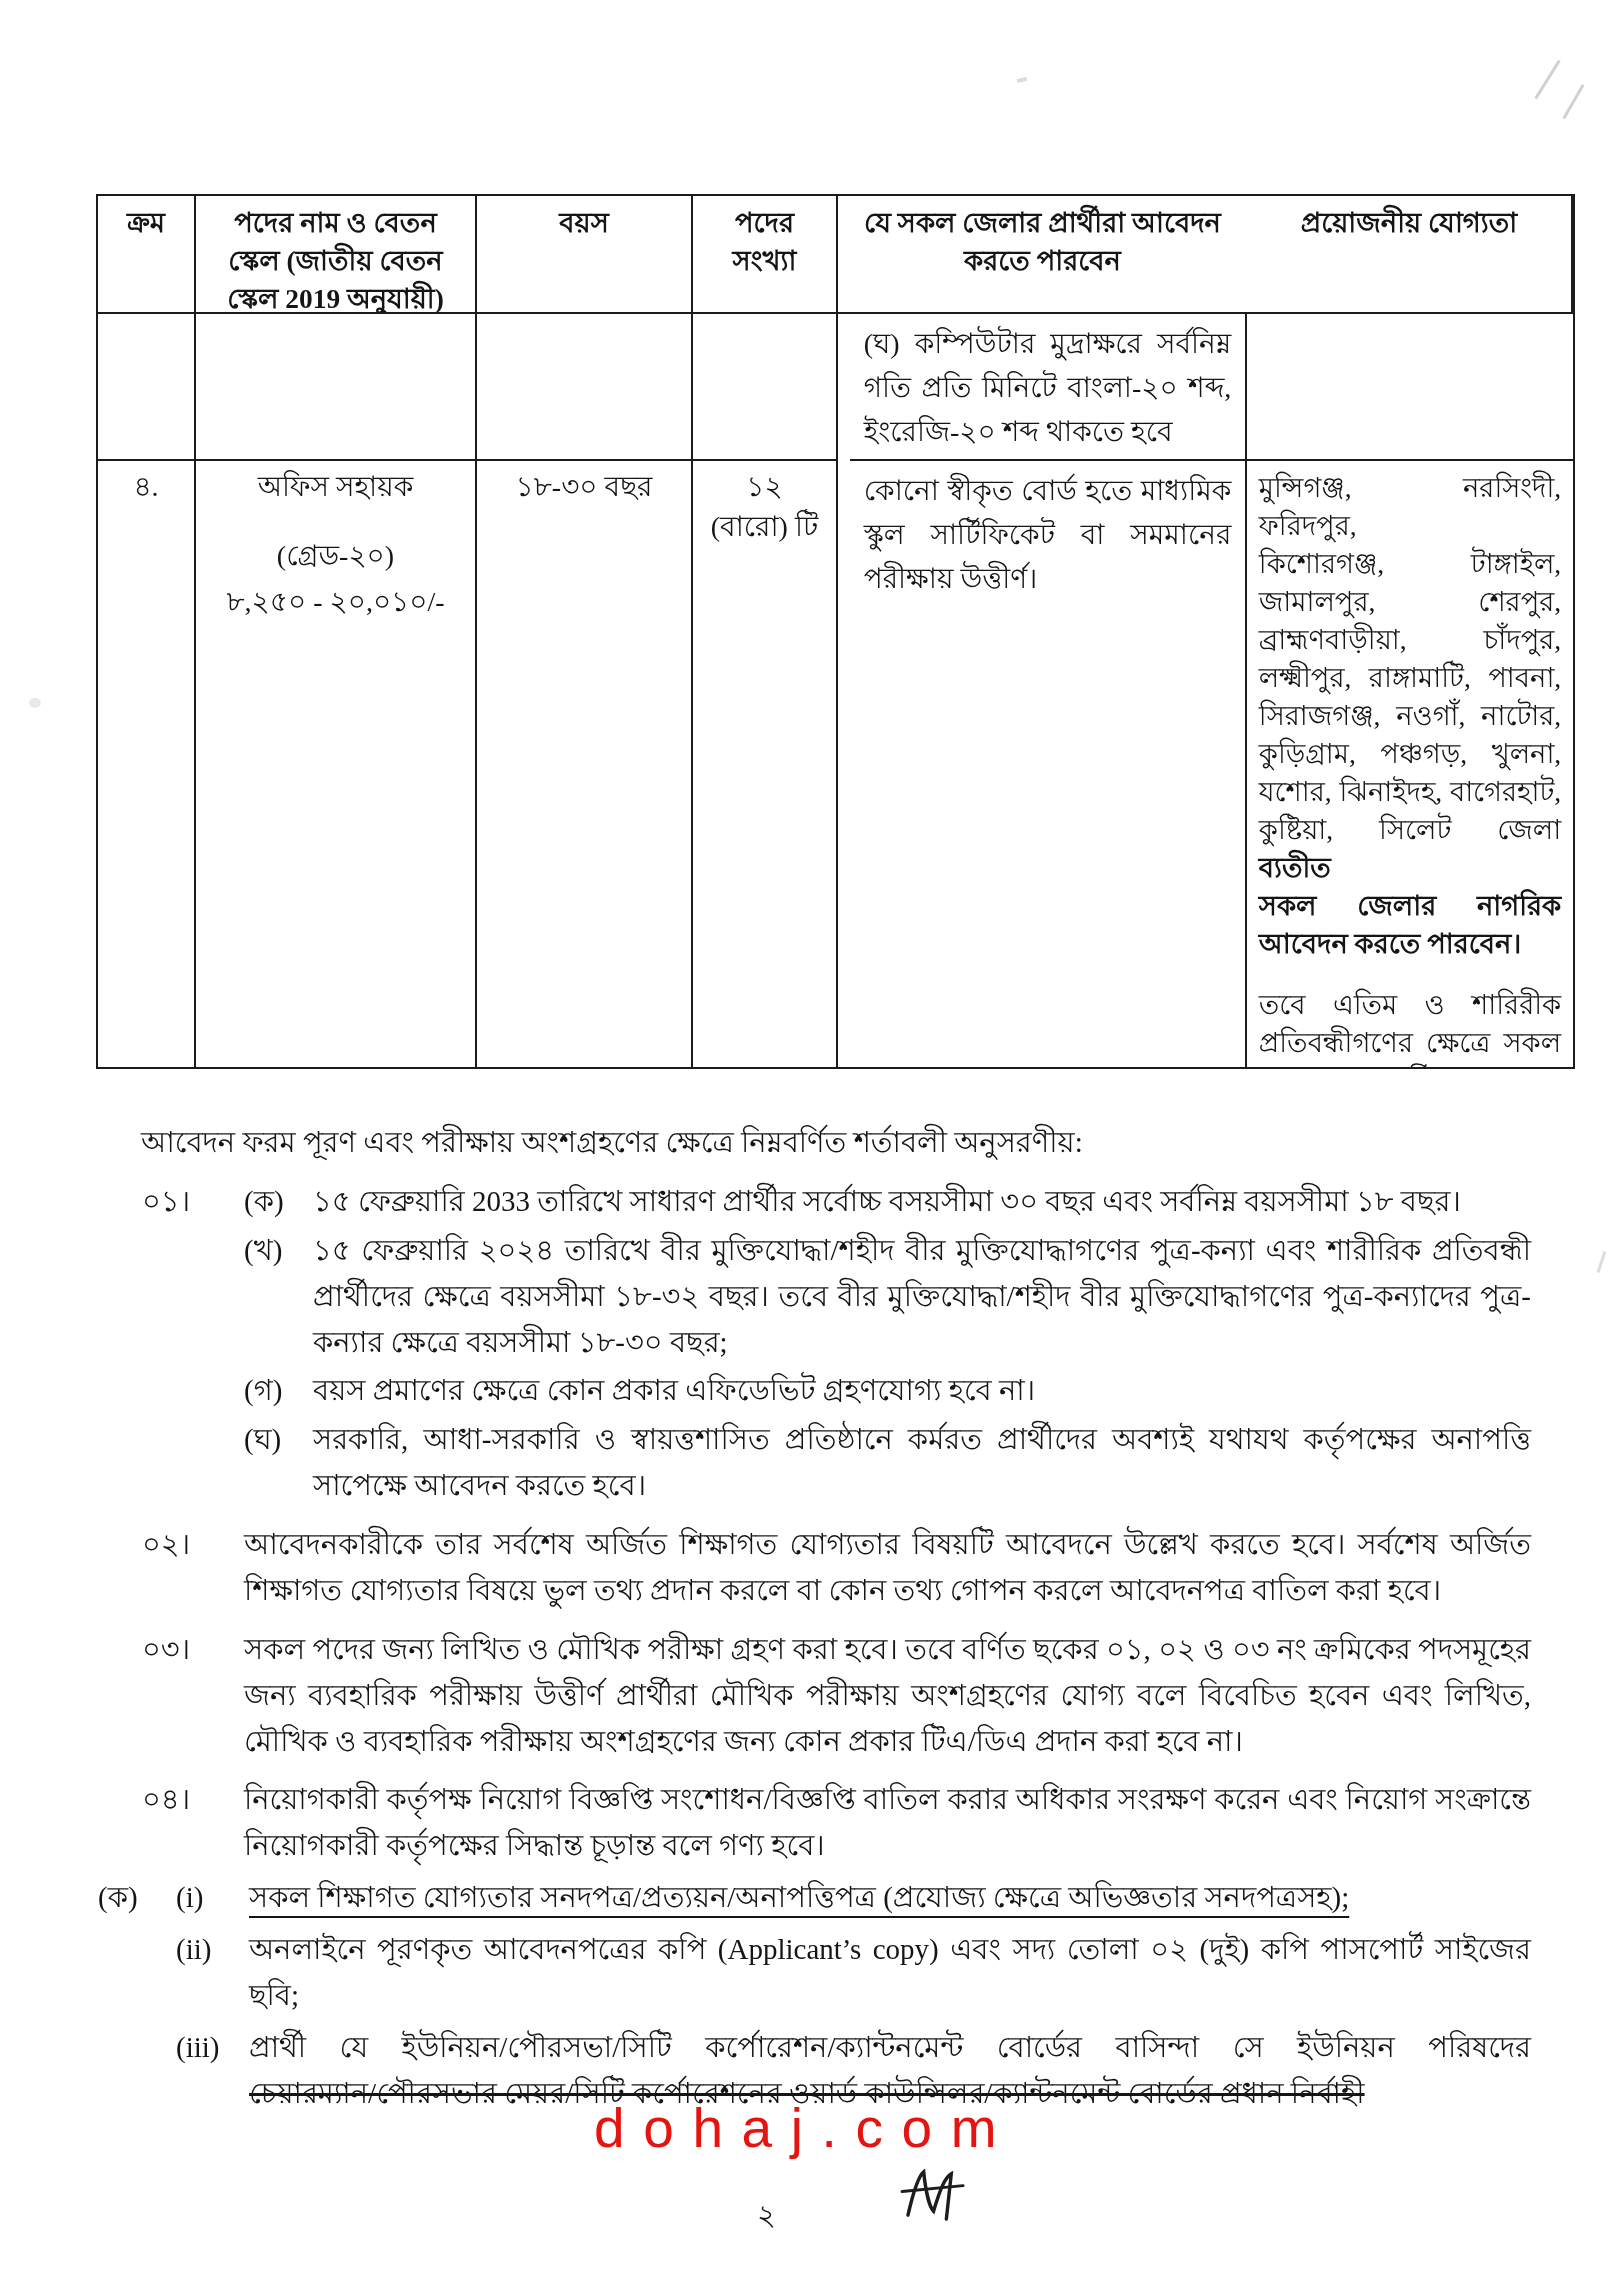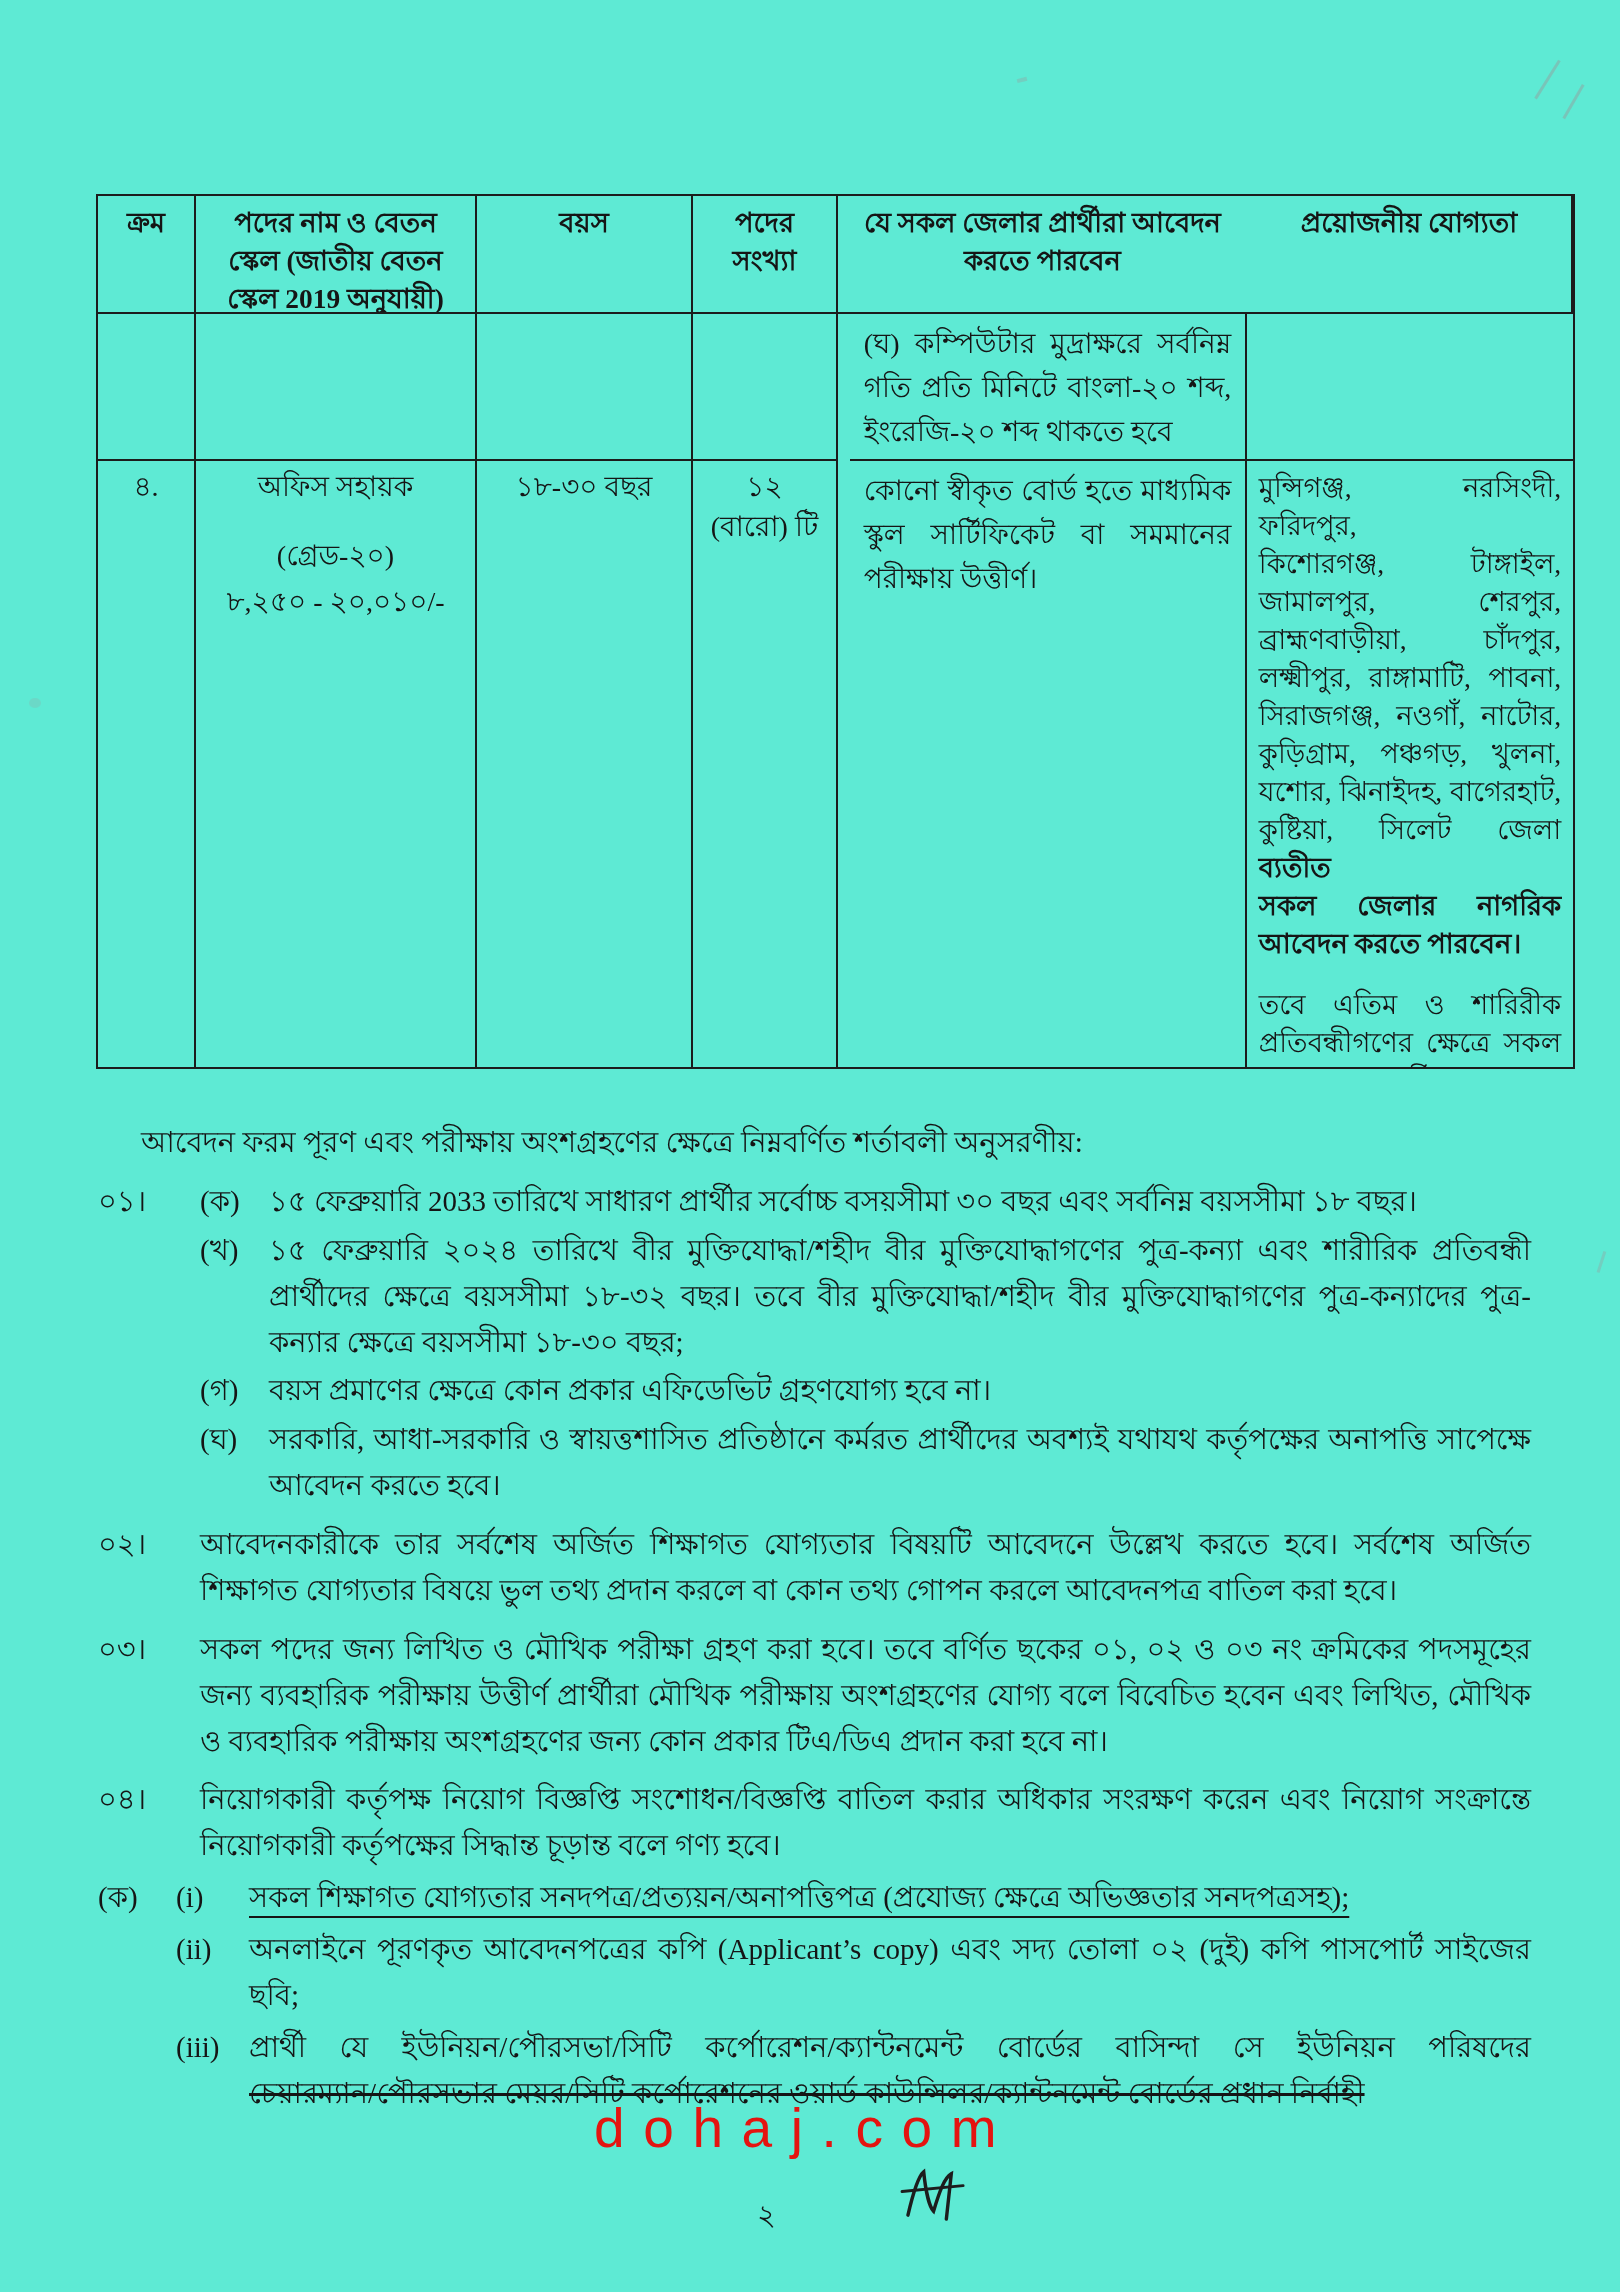--- a/index.html
+++ b/index.html
@@ -1,17 +1,17 @@
 <!DOCTYPE html>
 <html><head>
 <meta charset="utf-8">
 <style>
   html,body{margin:0;padding:0;background:#888;}
   .page{
-    position:relative;width:1620px;height:2293px;background:#5eead4;overflow:hidden;
+    position:relative;width:1620px;height:2293px;background:#ffffff;overflow:hidden;
     font-family:"Liberation Serif","DejaVu Serif",serif;color:#151515;
   }
   
   .tbl{
     position:absolute;left:96px;top:194px;
     display:grid;
     grid-template-columns:98px 281px 216px 145px 409px 326px;
     grid-template-rows:118px 147px 606px;
     border:2.9px solid #1c1c1c;
   }
@@ -28,21 +28,21 @@
   .namecell{text-align:center;}
   .namecell .grade{margin-top:29px;}
   .namecell .pay{margin-top:5.9px;}
   .dcell{font-size:27.4px;line-height:38px;padding:7.8px 11.8px 0 11.8px;}
   .dl{text-align:justify;text-align-last:justify;}
   .b{font-weight:bold;}
   .dnote{margin-top:23.5px;text-align:justify;}
   
   .cond{position:absolute;left:98px;top:1119px;width:1433px;font-size:29px;line-height:46px;}
   .intro{padding-left:43px;}
-  .item{display:flex;margin-top:12.7px;}
+  .item{display:flex;margin-top:12.7px;margin-left:44px;}
   .num{width:102px;flex:none;}
   .subs{flex:1;}
   .sub{display:flex;margin-top:2.9px;}
   .sub:first-child{margin-top:0;}
   .let{width:69px;flex:none;}
   .txt{flex:1;text-align:justify;}
   .doc{display:flex;margin-top:5.9px;}
   .k{width:78px;flex:none;}
   .rn{width:73px;flex:none;}
   .u{text-decoration:underline;text-decoration-thickness:2px;text-underline-offset:8.8px;}

